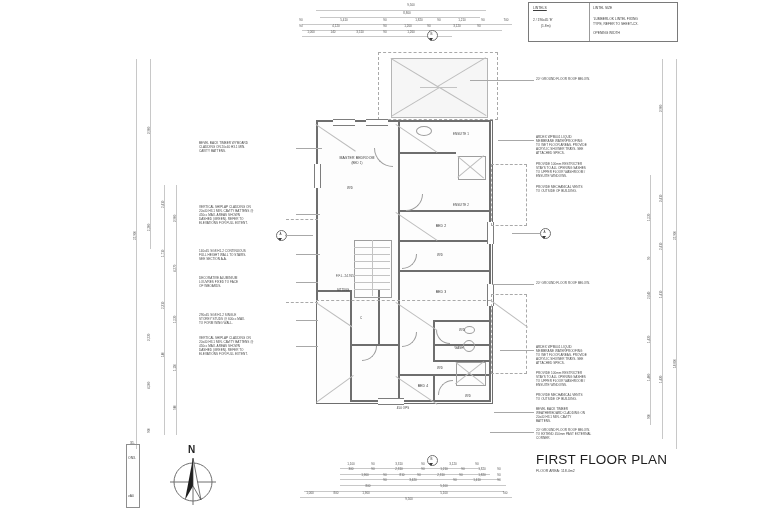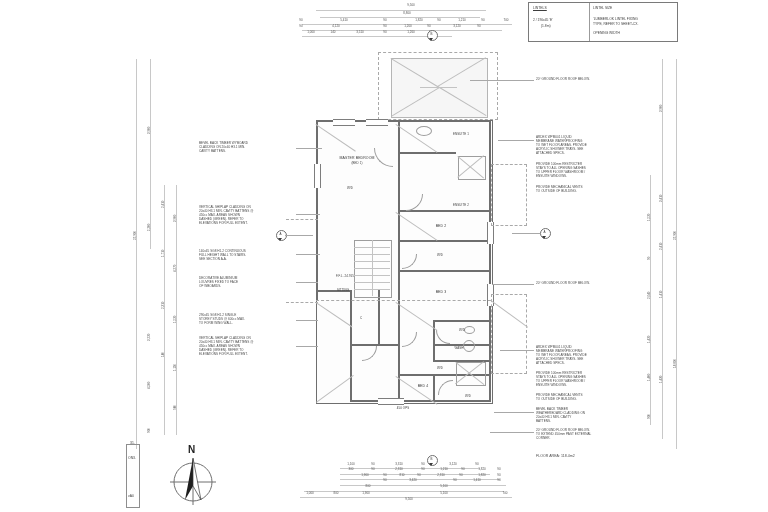--- a/index.html
+++ b/index.html
@@ -433,16 +433,17 @@
       <circle cx="33" cy="36" r="19" fill="none" stroke="#6f6f6f" stroke-width="1"></circle>
       <line x1="10" y1="36" x2="56" y2="36" stroke="#6f6f6f" stroke-width="1"></line>
       <line x1="33" y1="13" x2="33" y2="59" stroke="#6f6f6f" stroke-width="1"></line>
       <polygon points="33,12 25,54 33,40" fill="#1e1e1e"></polygon>
       <polygon points="33,12 41,54 33,40" fill="#ffffff" stroke="#3a3a3a" stroke-width=".7"></polygon>
     </svg>
     <div class="abs" style="left:28px;top:-2px;font-size:10px;font-weight:bold;color:#1e1e1e;">N</div>
   </div>
 
   <div class="abs" id="title">
+    <div class="t1">FIRST FLOOR PLAN</div>
     <div class="t2">FLOOR AREA: 118.4m2</div>
   </div>
 
 </div>
 
 </body></html>

